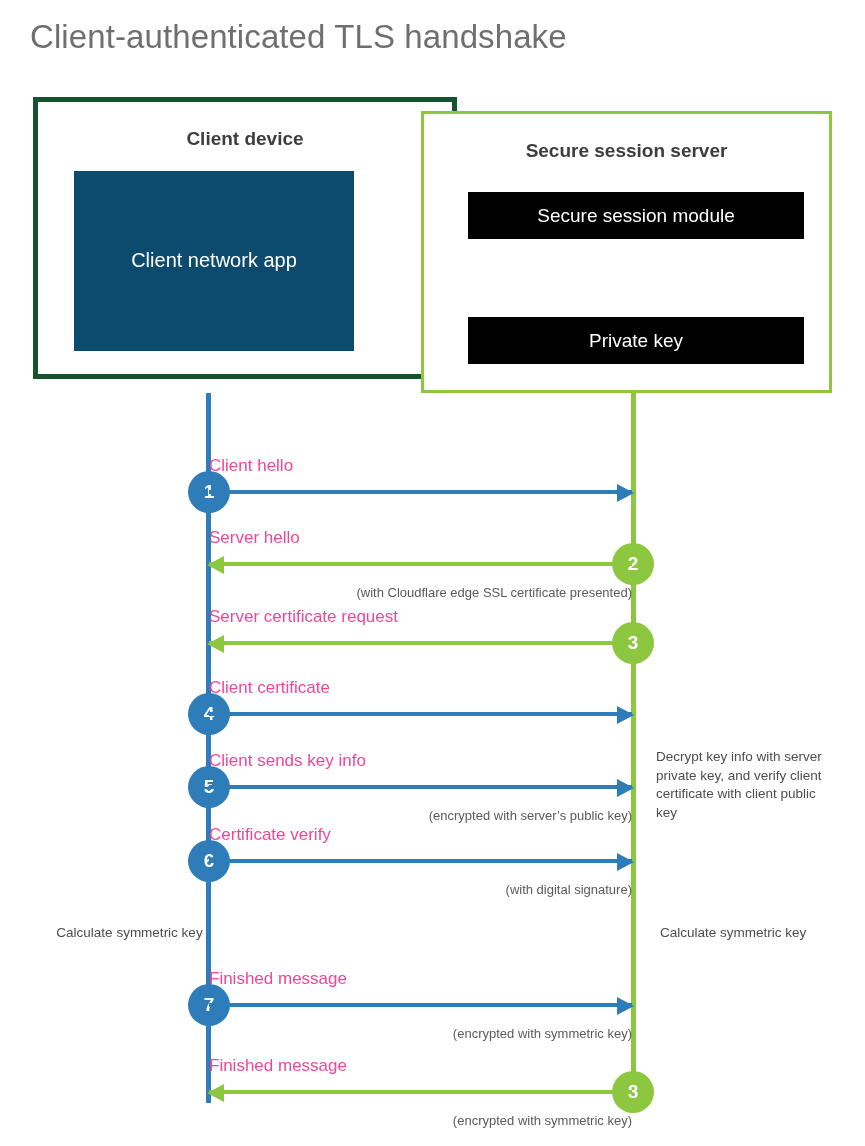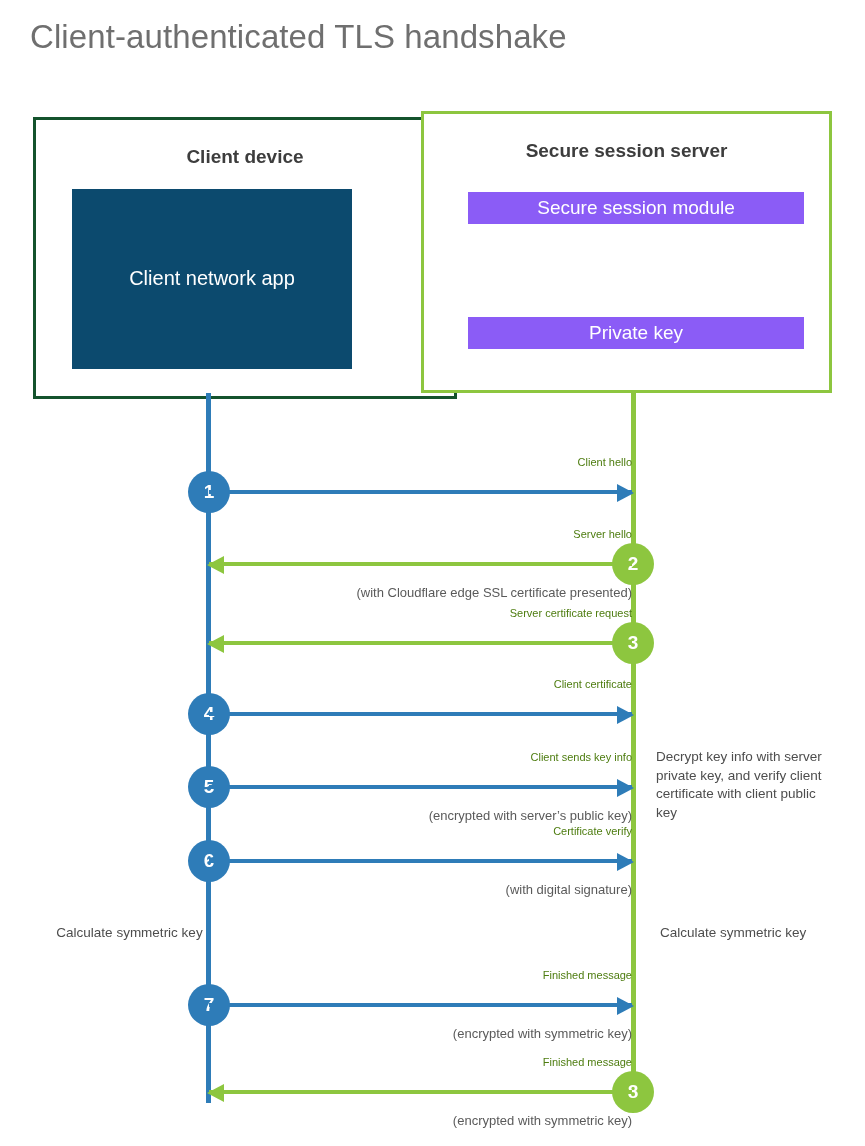--- a/index.html
+++ b/index.html
@@ -29,24 +29,24 @@
   }
 
   
   .party-box {
     position: absolute;
     background: #ffffff;
     box-sizing: border-box;
   }
   #client-box {
     left: 33px;
-    top: 117px;
+    top: 97px;
     width: 424px;
     height: 282px;
-    border: 3px solid #14532d;
+    border: 5px solid #14532d;
   }
   #server-box {
     left: 421px;
     top: 111px;
     width: 411px;
     height: 282px;
     border: 3px solid #8dc63f;
   }
   .party-title {
     text-align: center;
@@ -71,22 +71,22 @@
     justify-content: center;
     text-align: center;
     line-height: 1.28;
   }
 
   
   .server-bar {
     position: absolute;
     left: 44px;
     width: 336px;
-    height: 32px;
-    background: #8b5cf6;
+    height: 47px;
+    background: #000000;
     color: #ffffff;
     font-size: 19px;
     display: flex;
     align-items: center;
     justify-content: center;
     text-align: center;
   }
   #server-bar-0 { top: 78px; }
   #server-bar-1 { top: 141px; }
   #server-bar-2 { top: 203px; }
@@ -141,23 +141,23 @@
   .arrow-head.left {
     left: 207px;
     border-right: 17px solid #8dc63f;
   }
 
   .msg-label {
     position: absolute;
     left: 209px;
     width: 423px;
     top: -36px;
-    text-align: right;
-    font-size: 11px;
-    color: #4d7c0f;
+    text-align: left;
+    font-size: 17px;
+    color: #ec4899;
   }
   .msg-sublabel {
     position: absolute;
     left: 209px;
     width: 423px;
     top: 21px;
     text-align: right;
     font-size: 13px;
     color: #5a5a5a;
   }

